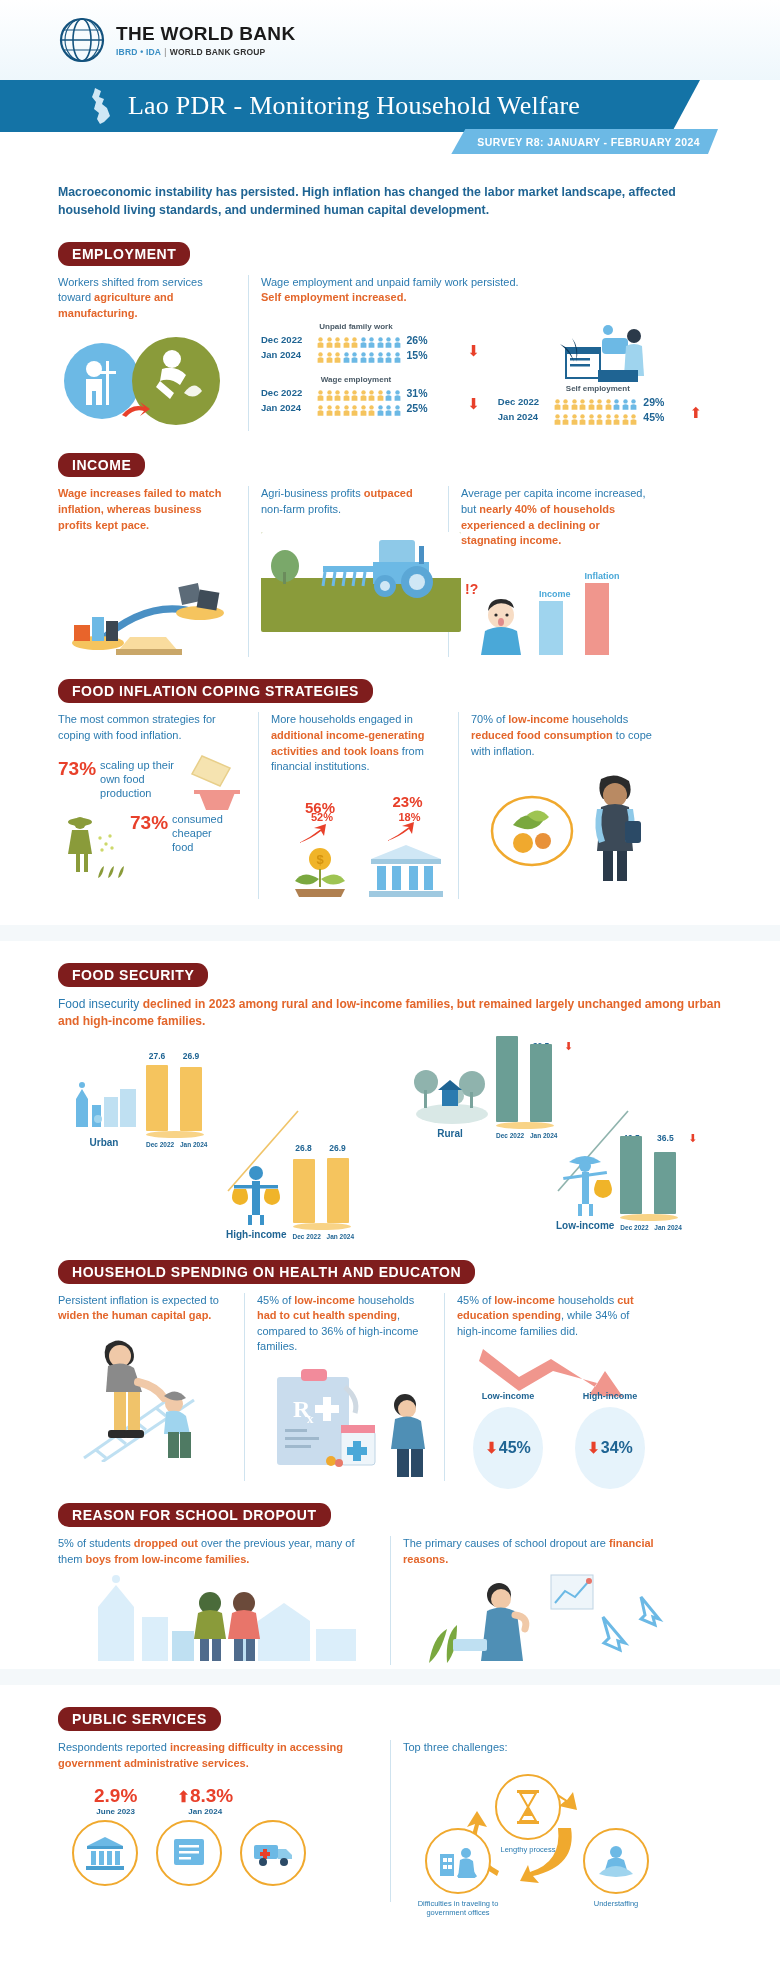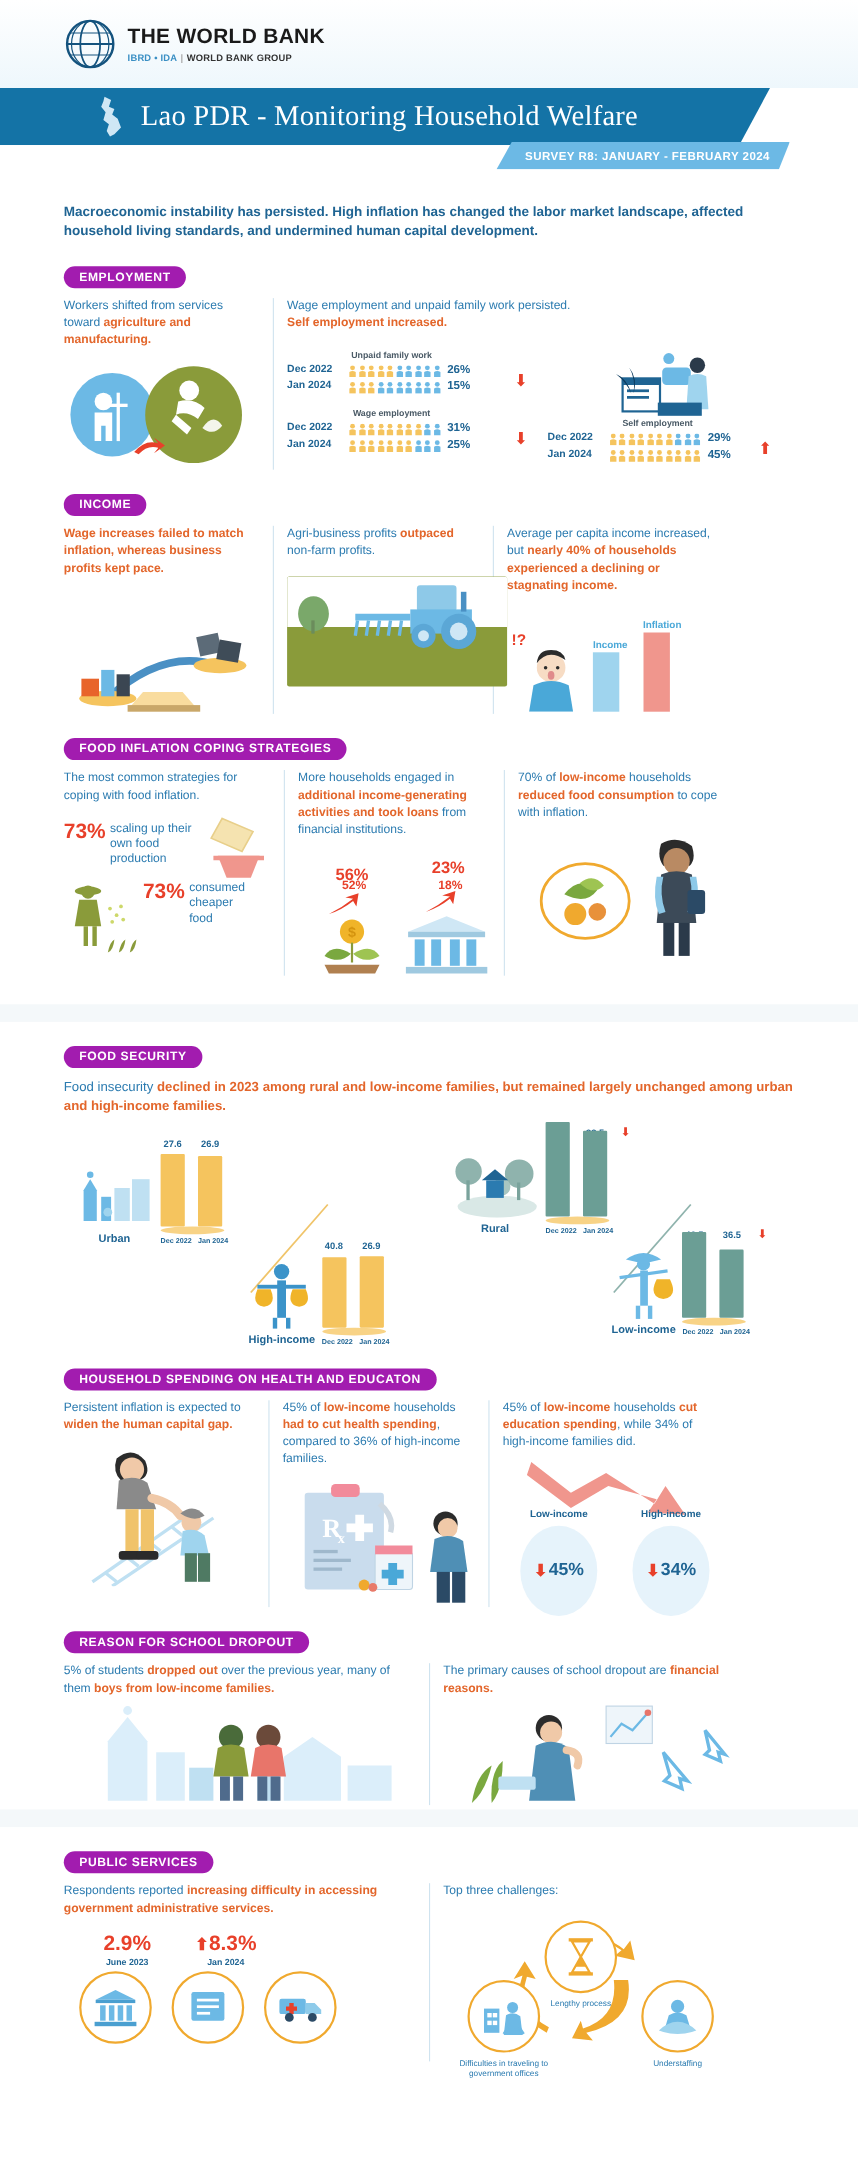--- a/index.html
+++ b/index.html
@@ -52,22 +52,22 @@
     display: flex; align-items: center; padding: 0 18px 0 26px;
     clip-path: polygon(14px 0, 100% 0, calc(100% - 10px) 100%, 0 100%);
   }
 
   
   .lead {
     margin: 26px 58px 0 58px;
     font-size: 12.3px; font-weight: bold; line-height: 1.45; color: #1f6493;
   }
   .pill {
-    display: inline-block; background: #a21caf; color: #fff;
-    font-size: 11px; font-weight: bold; letter-spacing: .55px;
+    display: inline-block; background: #7f1d1d; color: #fff;
+    font-size: 14px; font-weight: bold; letter-spacing: .55px;
     padding: 4px 14px; border-radius: 11px;
   }
   .sect { margin: 0 58px; }
   .sect-head { margin-top: 22px; margin-bottom: 9px; }
   .cols { display: flex; }
   .col { padding: 0 12px; }
   .col.divider { border-left: 1px solid #cfe3ef; }
   .ctext { font-size: 11px; line-height: 1.42; color: #2b7bb0; }
   .or { color: #e3662b; font-weight: bold; }
 
@@ -810,21 +810,21 @@
             <rect x="6" y="22" width="44" height="3.5" fill="#3b93c9"></rect>
             <rect x="20" y="52" width="4" height="10" fill="#3b93c9"></rect>
             <rect x="32" y="52" width="4" height="10" fill="#3b93c9"></rect>
             <path d="M6 26 q-6 14 6 16 q12 -2 6 -16z" fill="#f0b429"></path>
             <path d="M44 26 q-6 14 6 16 q12 -2 6 -16z" fill="#f0b429" transform="translate(-6 0)"></path>
           </svg>
           <div class="grp-label">High-income</div>
         </div>
         <div class="mini">
           <div class="vals">
-            <span class="val">40.8</span>
+            <span class="val">26.8</span>
             <span class="val">26.9</span>
           </div>
           <div class="bars">
             <div class="bar" style="height:64px;background:#f5c45e;"></div>
             <div class="bar" style="height:65px;background:#f5c45e;"></div>
           </div>
           <div class="plate" style="width:58px;"></div>
           <div class="ticks">
             <span class="tick">Dec 2022</span>
             <span class="tick">Jan 2024</span>

